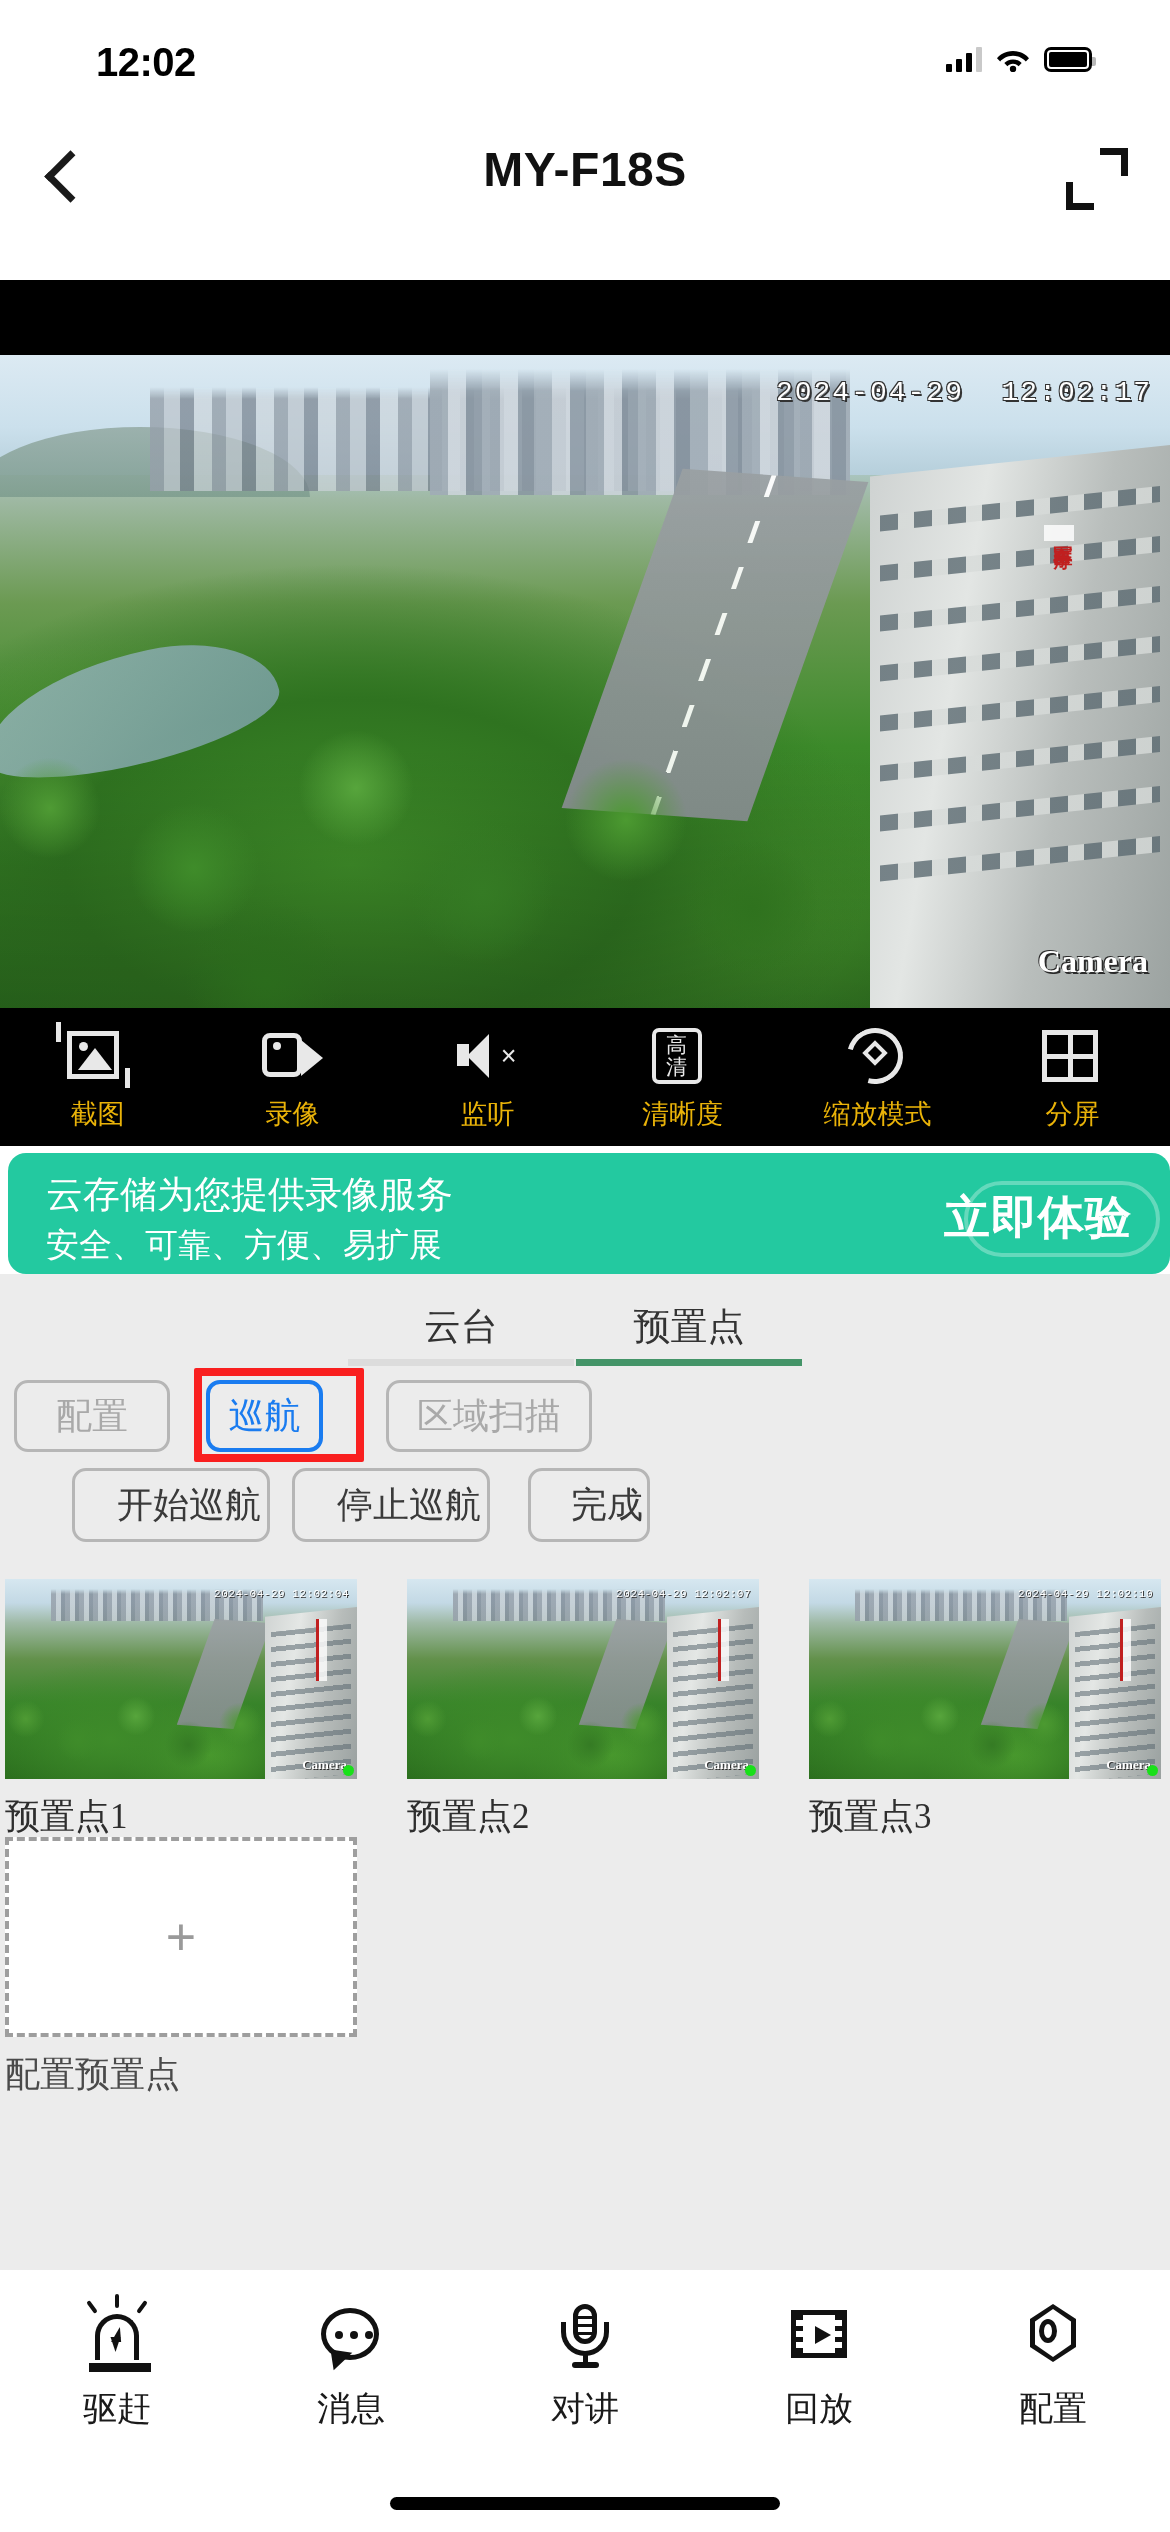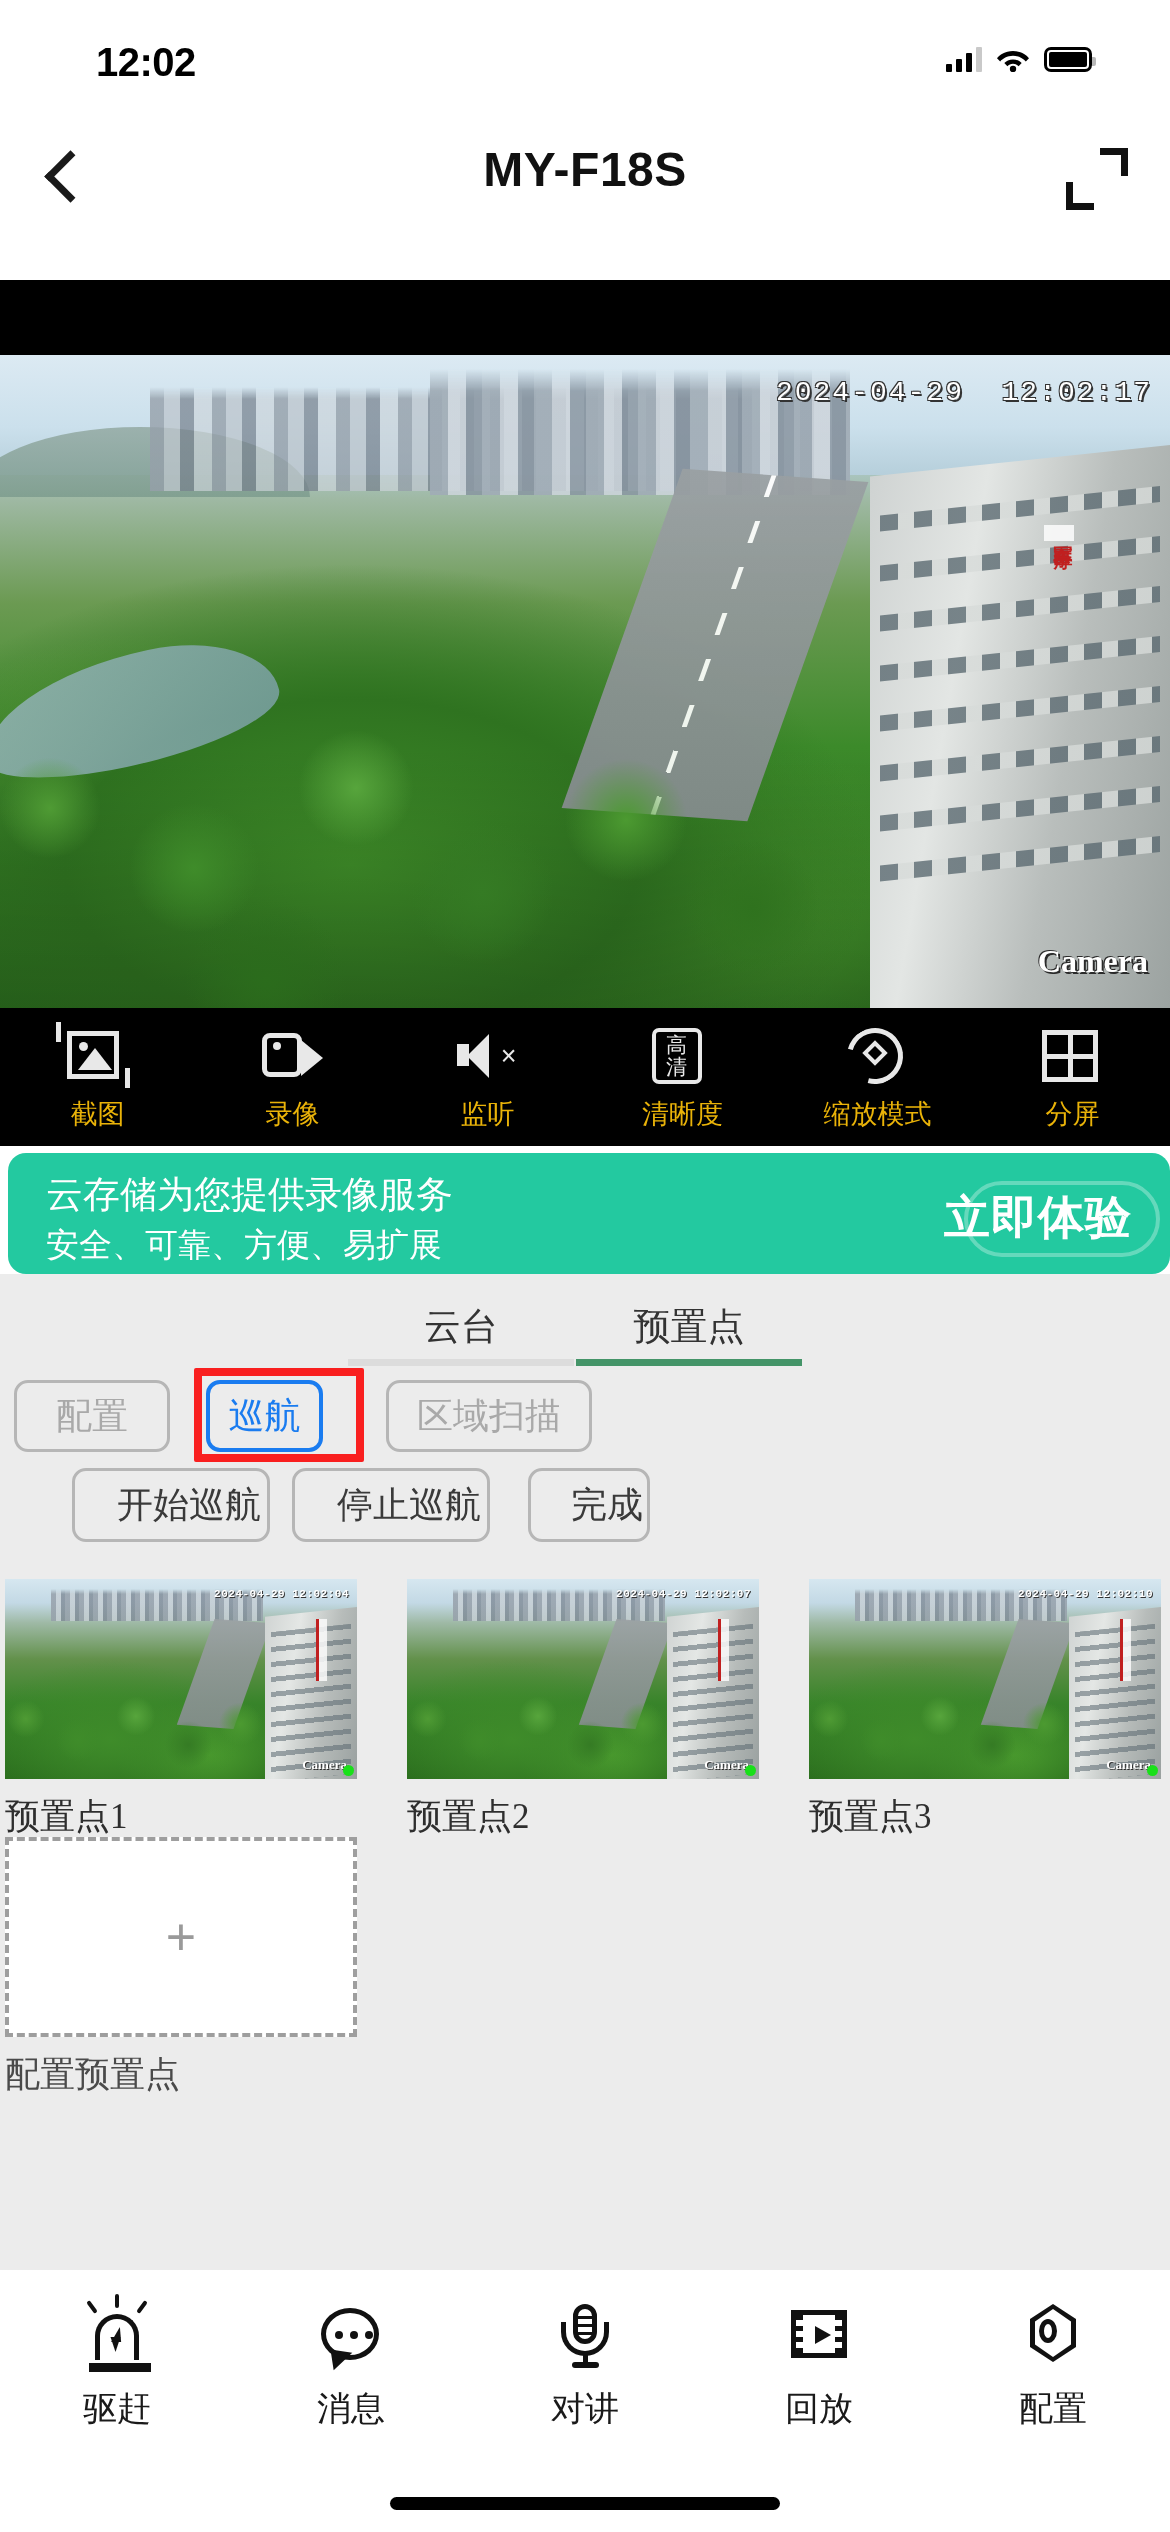--- a/index.html
+++ b/index.html
@@ -314,21 +314,21 @@
     background: linear-gradient(175deg,#9ba1a4,#878d90); transform: skewX(-16deg) rotate(4deg); opacity:.9; }
   .pt-trees { position:absolute; left:-14px; bottom:-10px; width:290px; height:130px;
     background:
       radial-gradient(circle 26px at 12% 46%, #4f9b34, rgba(79,155,52,0) 72%),
       radial-gradient(circle 30px at 30% 62%, #3f8c2a, rgba(63,140,42,0) 72%),
       radial-gradient(circle 27px at 50% 44%, #57a53c, rgba(87,165,60,0) 72%),
       radial-gradient(circle 33px at 68% 66%, #357b24, rgba(53,123,36,0) 72%),
       radial-gradient(circle 30px at 86% 50%, #4c9a31, rgba(76,154,49,0) 72%); }
   .pt-ts { position:absolute; right:8px; top:9px;
     font-family: "Liberation Mono","DejaVu Sans Mono", monospace; font-size: 11px; color:#fff;
-    text-shadow: 1px 1px 0 #333; white-space: pre; letter-spacing: .5px; font-weight: bold; }
+    text-shadow: 1px 1px 0 #333; white-space: pre; letter-spacing: .5px; }
   .pt-wm { position:absolute; right:10px; bottom:6px; font-family:"Liberation Serif",serif;
     font-weight:bold; font-size: 13px; color:#fff; text-shadow: 1px 1px 0 #2a2a2a; }
   .pt-led { position:absolute; right:3px; bottom:3px; width:11px; height:11px; border-radius:50%; background:#19e019; }
   .plabel { margin-top: 14px; font-size: 35px; color: #2e2e2e; font-family: Liberation Serif, serif; }
 
   
   .add-cell { position: absolute; left: 5px; top: 258px; width: 352px; }
   .add-box {
     width: 352px; height: 200px; background: #fff;
     border: 4px dashed #9e9e9e;

